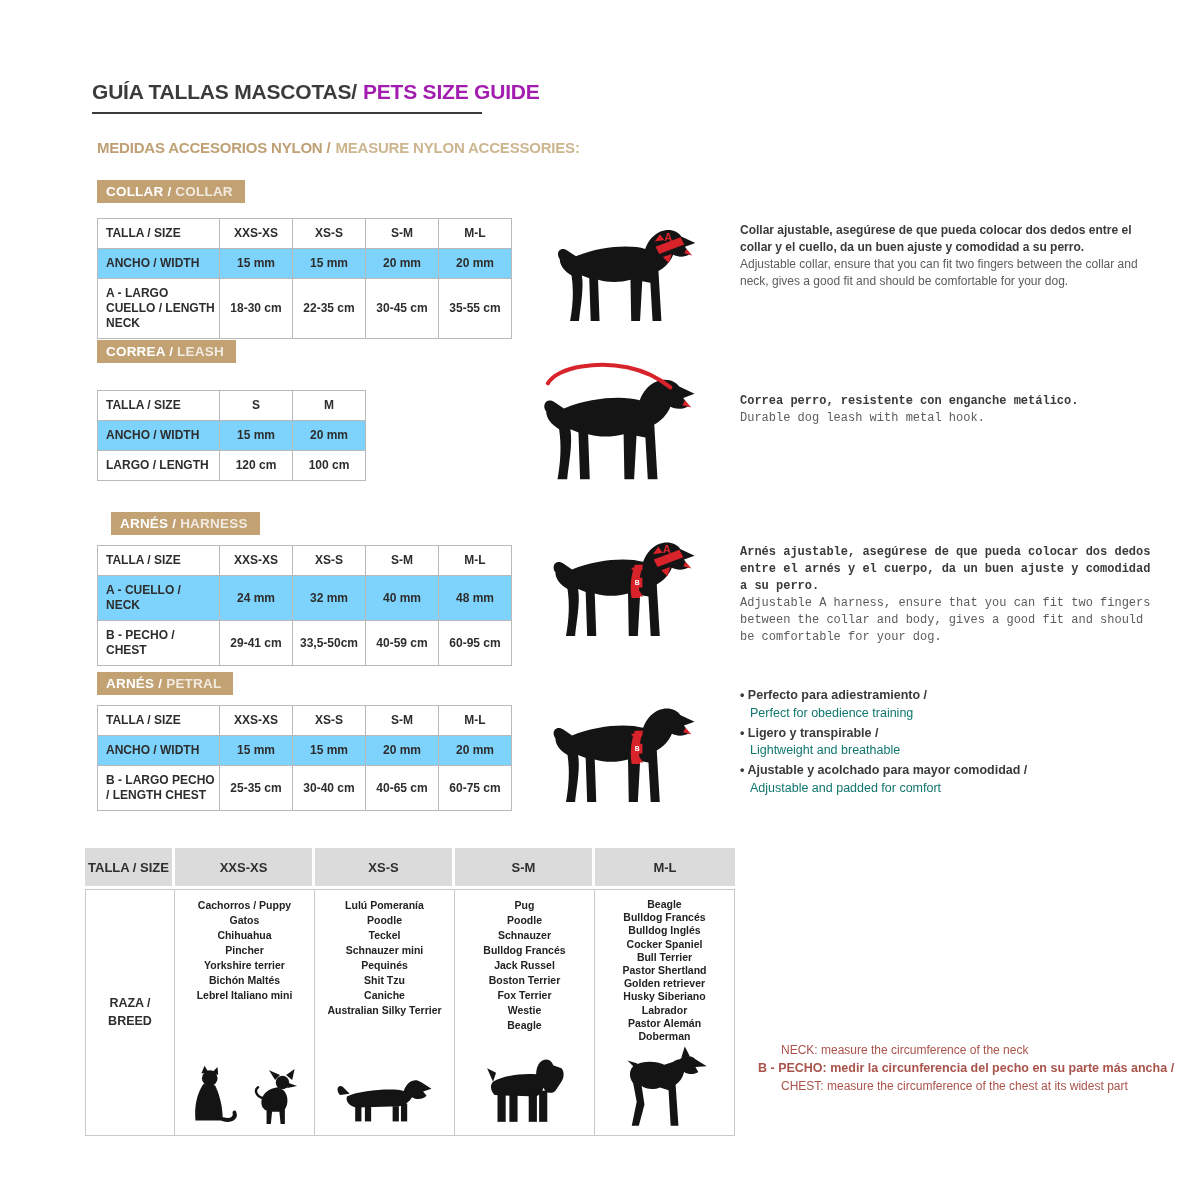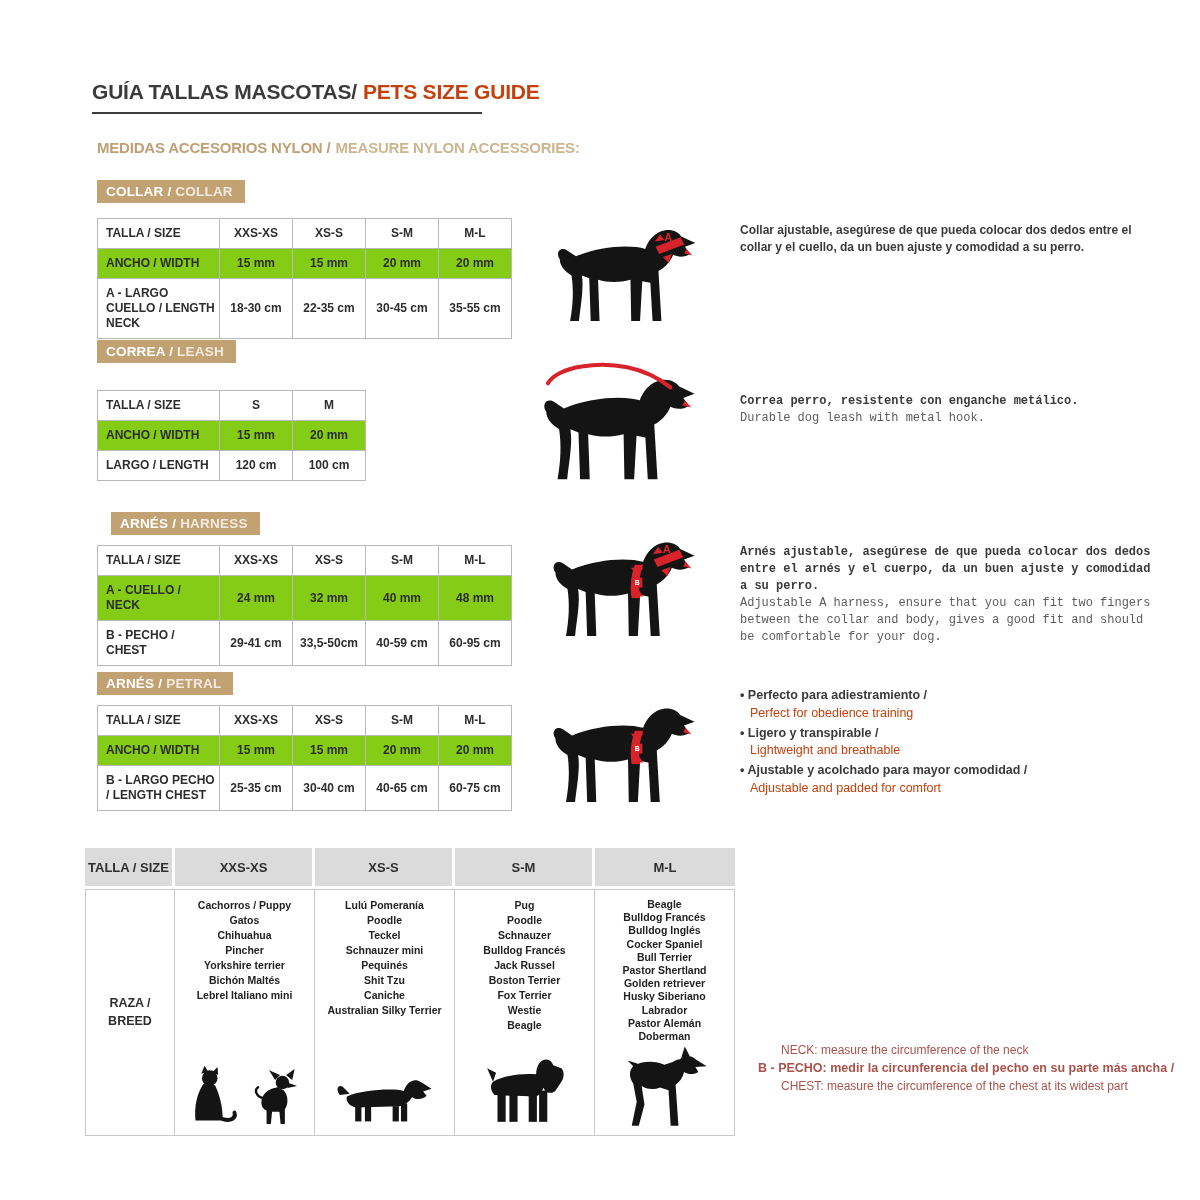--- a/index.html
+++ b/index.html
@@ -5,50 +5,50 @@
   * { margin:0; padding:0; box-sizing:border-box; }
   html,body { background:#ffffff; }
   .page {
     position:relative; width:1200px; height:1200px; background:#fff;
     font-family:"Liberation Sans", sans-serif; color:#2f2f2f; overflow:hidden;
   }
   .abs { position:absolute; }
 
   
   .title { font-size:21px; font-weight:700; letter-spacing:-0.2px; color:#3b3b3b; }
-  .title .t-en { color:#c2410c; margin-left:6px; }
+  .title .t-en { color:#a21caf; margin-left:6px; }
   .title-rule { height:2px; background:#3b3b3b; }
   .subtitle { font-size:15px; font-weight:700; color:#bfa075; letter-spacing:-0.2px; }
   .subtitle .s-en { color:#cdb68f; margin-left:5px; }
 
   
   .badge {
     background:#c2a173; color:#fff; font-weight:700; font-size:13.5px;
     padding:4px 12px 4px 9px; display:inline-block; letter-spacing:0.2px;
   }
   .badge .en { color:rgba(255,255,255,0.78); margin-left:4px; font-weight:600; }
 
   
   table.spec { border-collapse:collapse; font-size:12px; font-weight:700; color:#2d2d2d; }
   table.spec td {
     border:1px solid #b9b9b9; background:#fff; text-align:center;
     padding:7px 3px; width:73px; line-height:1.25;
   }
   table.spec td.lab { text-align:left; padding-left:8px; width:122px; }
-  table.spec tr.gray td { background:#84cc16; }
+  table.spec tr.gray td { background:#7dd3fc; }
 
   
   .desc { width:415px; font-size:12px; line-height:1.42; }
   .desc .es { font-weight:700; color:#3a3a3a; }
   .desc .en { color:#5c5c5c; }
 
   .bullets { width:380px; font-size:12.5px; line-height:1.42; }
   .bullet-es { font-weight:700; color:#3a3a3a; }
   .bullet-es::before { content:"• "; }
-  .bullet-en { color:#c2410c; padding-left:10px; margin-bottom:2px; }
+  .bullet-en { color:#0f766e; padding-left:10px; margin-bottom:2px; }
 
   
   .btable { width:650px; }
   .bhead { display:flex; }
   .bhead .hcell {
     background:#dbdbdb; height:38px; display:flex; align-items:center; justify-content:center;
     font-weight:700; font-size:13px; border-right:3px solid #fff;
   }
   .bhead .hcell:last-child { border-right:none; }
   .bhead .c0 { width:90px; } .bhead .c1,.bhead .c2,.bhead .c3,.bhead .c4 { width:140px; }
@@ -173,20 +173,21 @@
       </tr>
     </tbody>
   </table>
   <svg class="abs" style="left:548px; top:212px;" width="162" height="118" viewBox="0 0 220 160">
     <use href="#dogbase"></use>
       <use href="#collarmark"></use>
     <text class="mark-letter" x="158" y="39">A</text>
   </svg>
   <div class="abs desc" style="left:740px; top:222px;">
     <div class="es">Collar ajustable, asegúrese de que pueda colocar dos dedos entre el collar y el cuello, da un buen ajuste y comodidad a su perro.</div>
+    <div class="en">Adjustable collar, ensure that you can fit two fingers between the collar and neck, gives a good fit and should be comfortable for your dog.</div>
   </div>
 
   <div class="abs badge" style="left:97px; top:340px;">
     <span>CORREA /</span><span class="en">LEASH</span>
   </div>
   <table class="spec abs" style="left:97px; top:390px;">
     <tbody>
       <tr>
         <td class="lab">TALLA / SIZE</td>
         <td>S</td>

